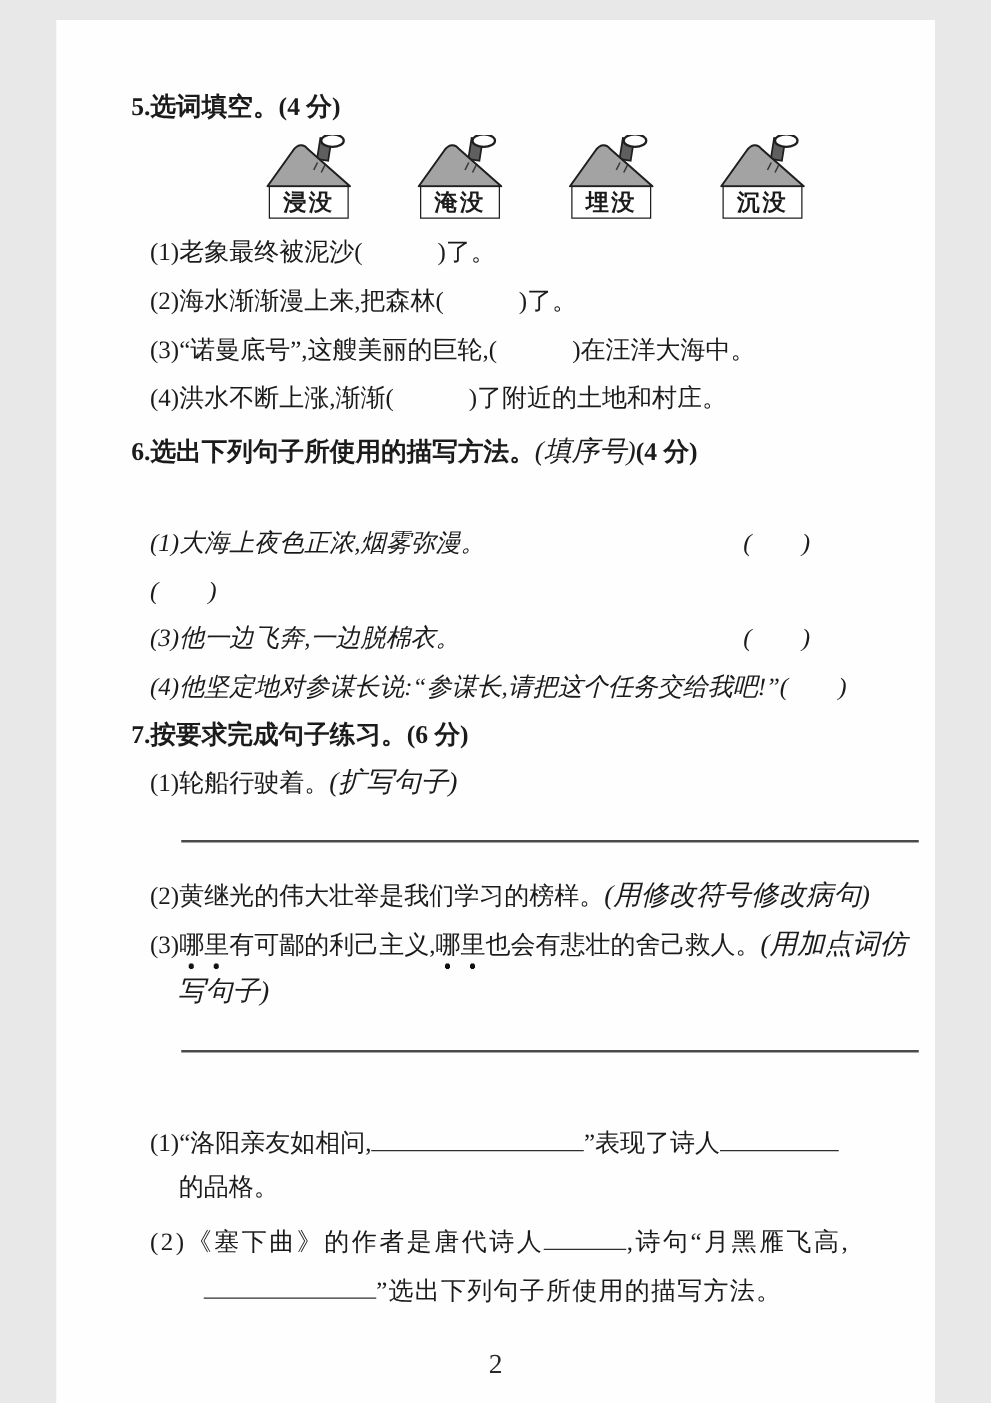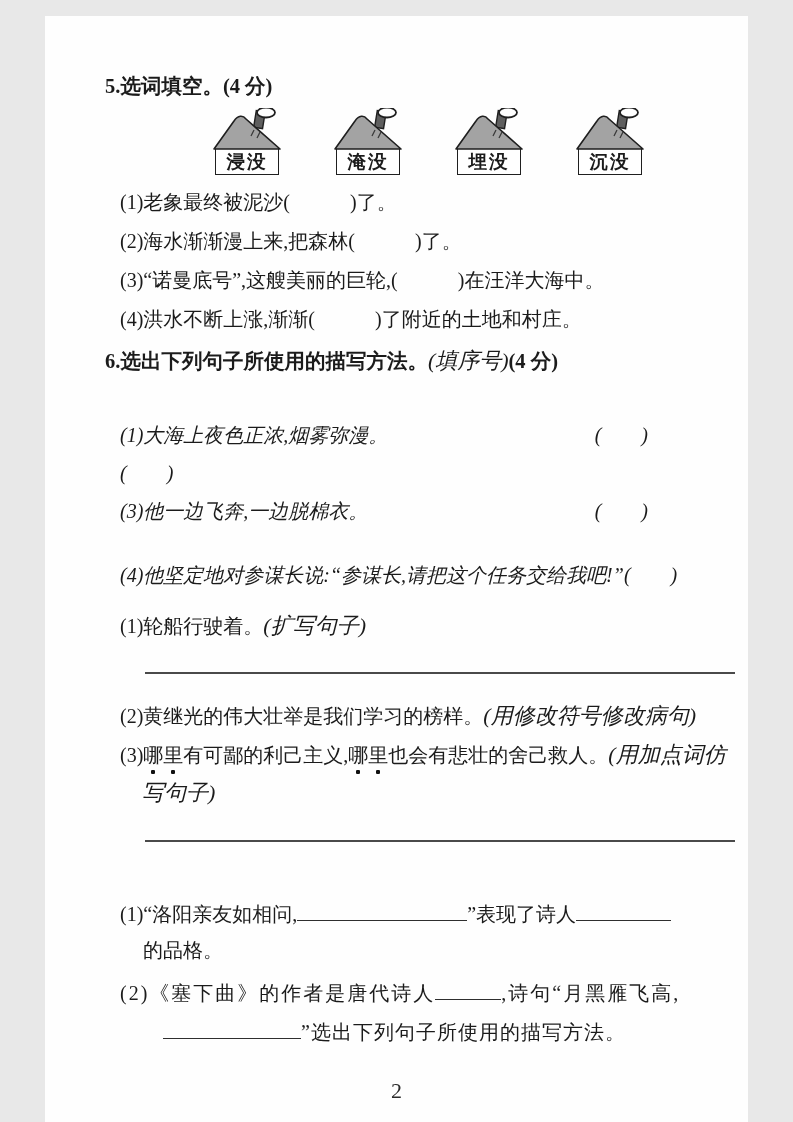--- a/index.html
+++ b/index.html
@@ -109,25 +109,26 @@
     <span>(1)大海上夜色正浓,烟雾弥漫。</span>
     <span class="paren">(　　)</span>
   </div>
   <div class="row flexrow" style="top:444px">
     <span class="paren">(　　)</span>
   </div>
   <div class="row flexrow" style="top:482px">
     <span>(3)他一边飞奔,一边脱棉衣。</span>
     <span class="paren">(　　)</span>
   </div>
-  <div class="row flexrow" style="top:546px">
+  <div class="row flexrow" style="top:521px">
     <span>(4)他坚定地对参谋长说:“参谋长,请把这个任务交给我吧!”</span>
     <span class="paren">(　　)</span>
   </div>
 
+  <div class="qhead" style="top:559px">7.按要求完成句子练习。(6 分)</div>
 
   <div class="row" style="top:597px">
     <span>(1)轮船行驶着。</span><span class="note">(扩写句子)</span>
   </div>
 
   <div class="ansline" style="top:656px"></div>
 
   <div class="row" style="top:687px">
     <span>(2)黄继光的伟大壮举是我们学习的榜样。</span><span class="note">(用修改符号修改病句)</span>
   </div>

